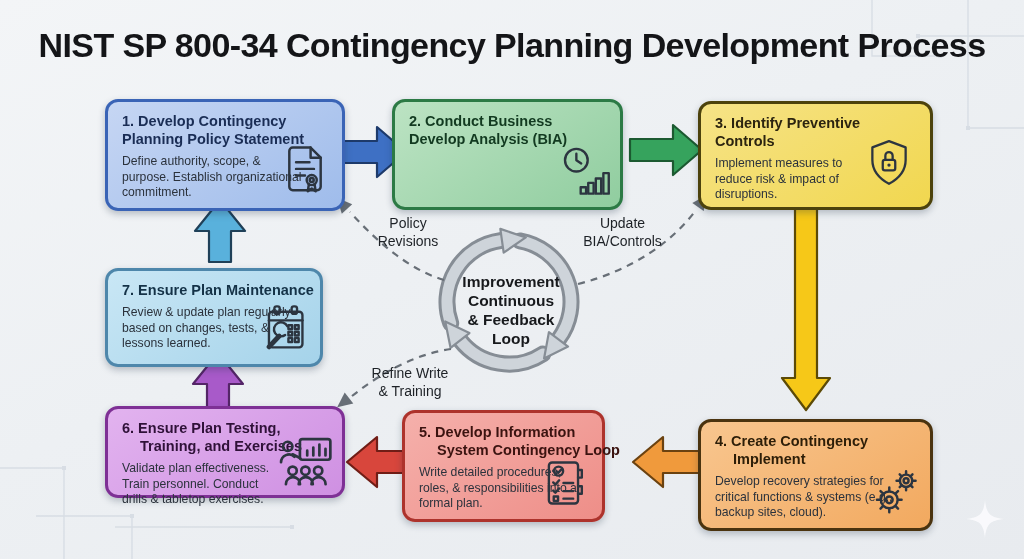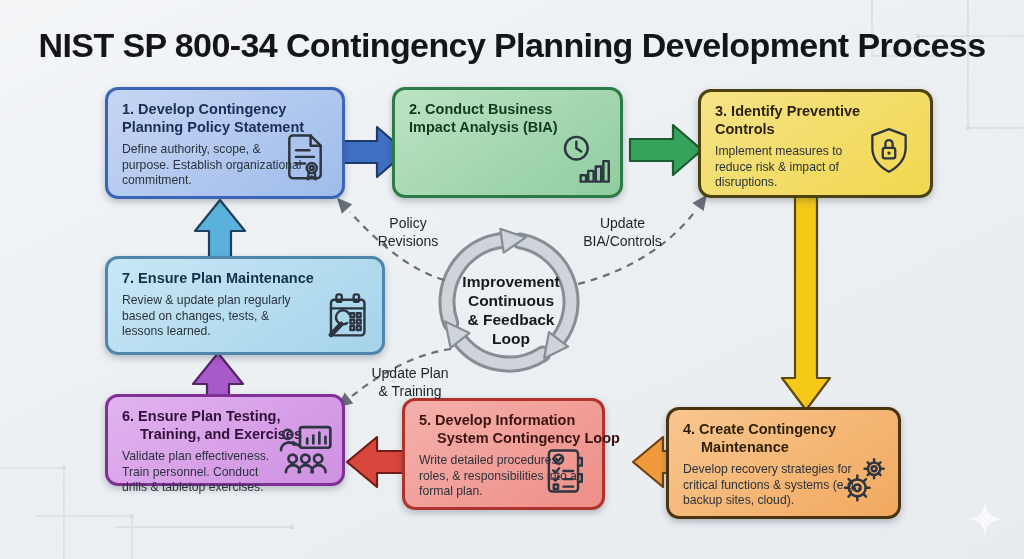--- a/index.html
+++ b/index.html
@@ -6,47 +6,47 @@
   body{font-family:"Liberation Sans", sans-serif;}
   #canvas{position:relative;width:1024px;height:559px;overflow:hidden;
     background:linear-gradient(155deg,#f3f5f7 0%,#edf0f3 45%,#e8ebef 100%);}
   #main-title{position:absolute;left:0;top:26px;width:1024px;text-align:center;
     font-size:34px;font-weight:700;letter-spacing:-0.6px;color:#141518;z-index:2;margin:0;}
   #overlay{position:absolute;left:0;top:0;z-index:1;}
   .box{position:absolute;box-sizing:border-box;z-index:2;
     border:3.5px solid var(--border);border-radius:13px;
     background:linear-gradient(145deg,var(--fill1),var(--fill2));
     box-shadow:0 3px 7px rgba(30,45,70,.28);
-    padding:10px 12px 8px 14px;}
+    padding:10px 12px 8px 14px;margin-top:12px;}
   .box-title{font-weight:700;font-size:14.5px;line-height:18px;color:var(--title);}
   .tl1,.tl2{display:block;white-space:nowrap;}
   .hang .tl2{padding-left:18px;}
   .box-body{font-size:12.2px;line-height:15.5px;color:#2b323c;margin-top:6px;}
   .icon{position:absolute;stroke:#2c3540;fill:none;stroke-width:2.2;
     stroke-linecap:round;stroke-linejoin:round;}
   .ink{fill:#2c3540;stroke:none;}
   .s1{left:105px;top:87px;width:240px;height:112px}
   .s1 .box-body{max-width:182px}
   .s1 .icon{right:10px;bottom:10px;width:54px;height:56px}
   .s2{left:392px;top:87px;width:231px;height:111px}
   .s2 .box-body{max-width:160px}
   .s2 .icon{right:8px;bottom:9px;width:54px;height:54px}
   .s3{left:698px;top:89px;width:235px;height:109px}
   .s3 .box-body{max-width:150px}
   .s3 .icon{right:16px;bottom:18px;width:50px;height:52px}
-  .s4{left:666px;top:407px;width:235px;height:112px}
+  .s4{left:698px;top:407px;width:235px;height:112px}
   .s4 .box-body{max-width:184px}
   .s4 .icon{right:6px;bottom:8px;width:56px;height:56px}
   .s5{left:402px;top:398px;width:203px;height:112px}
   .s5 .box-body{max-width:168px}
   .s5 .icon{right:12px;bottom:9px;width:52px;height:54px}
   .s6{left:105px;top:394px;width:240px;height:92px}
   .s6 .box-body{max-width:162px}
   .s6 .icon{right:6px;bottom:6px;width:60px;height:56px}
-  .s7{left:105px;top:256px;width:280px;height:99px}
+  .s7{left:105px;top:256px;width:218px;height:99px}
   .s7 .box-body{max-width:182px}
   .s7 .icon{right:10px;bottom:8px;width:54px;height:54px}
   #loop-text{position:absolute;left:429px;top:272px;width:164px;z-index:2;
     text-align:center;font-weight:700;font-size:15.5px;line-height:19px;color:#17191c;}
   #loop-text span{display:block}
   .fb-label{position:absolute;z-index:2;text-align:center;font-size:14px;
     line-height:17.5px;color:#1d2126;}
   .fb-label span{display:block}
   #fb-label-1{left:348px;top:215px;width:120px}
   #fb-label-2{left:560px;top:215px;width:125px}
@@ -144,21 +144,21 @@
       <path d="M16 18 h12 M16 24 h16 M16 30 h8"></path>
       <circle cx="30" cy="34" r="4.5"></circle>
         <circle cx="30" cy="34" r="1.8"></circle>
       <path d="M27.5 37.5 26.5 44 30 41.5 33.5 44 32.5 37.5"></path>
     </svg>
   </div>
 
   <div class="box s2" style="--fill1: #bce3c3; --fill2: #90cd9f; --border: #2c7a45; --title: #123a20;">
     <div class="box-title">
       <span class="tl1">2. Conduct Business</span>
-      <span class="tl2">Impact Analysis (BIA)</span>
+      <span class="tl2">Develop Analysis (BIA)</span>
     </div>
     <svg class="icon" viewBox="0 0 48 50">
       <circle cx="16" cy="15" r="10.5"></circle>
       <path d="M16 9 v6 l4.5 3"></path>
       <rect x="20" y="40" width="5" height="6"></rect>
       <rect x="27" y="36" width="5" height="10"></rect>
       <rect x="34" y="32" width="5" height="14"></rect>
       <rect x="41" y="27" width="5" height="19"></rect>
     </svg>
   </div>
@@ -231,21 +231,21 @@
       <path d="M14 24.5 l2 2 3.5 -4 M23.5 25 h9"></path>
       <path d="M14 32 l2 2 3.5 -4 M23.5 32.5 h9"></path>
       <rect x="14.5" y="37.5" width="4" height="4"></rect>
         <path d="M23.5 39.5 h9"></path>
     </svg>
   </div>
 
   <div class="box s4 hang" style="--fill1: #f8c68f; --fill2: #f2a95f; --border: #4a330f; --title: #2d1e08;">
     <div class="box-title">
       <span class="tl1">4. Create Contingency</span>
-      <span class="tl2">Maintenance</span>
+      <span class="tl2">Implement</span>
     </div>
     <div class="box-body">Develop recovery strategies for critical functions &amp; systems (e.g., backup sites, cloud).</div>
     <svg class="icon" viewBox="0 0 48 50">
       <circle cx="18" cy="32" r="7.5"></circle>
         <circle cx="18" cy="32" r="3"></circle>
       <path d="M26 32 29 32 M23.7 37.7 25.8 39.8 M18 40 18 43 M12.3 37.7 10.2 39.8 M10 32 7 32 M12.3 26.3 10.2 24.2 M18 24 18 21 M23.7 26.3 25.8 24.2"></path>
       <circle cx="33" cy="15" r="5.5"></circle>
         <circle cx="33" cy="15" r="2.2"></circle>
       <path d="M39 15 41.5 15 M36.9 18.9 38.7 20.7 M33 21 33 23.5 M29.1 18.9 27.3 20.7 M27 15 24.5 15 M29.1 11.1 27.3 9.3 M33 9 33 6.5 M36.9 11.1 38.7 9.3"></path>
     </svg>
@@ -260,17 +260,17 @@
 
   <div class="fb-label" id="fb-label-2">
     <span>Update</span>
     <span>BIA/Controls</span>
   </div>
   <div class="fb-label" id="fb-label-1">
     <span>Policy</span>
     <span>Revisions</span>
   </div>
   <div class="fb-label" id="fb-label-3">
-    <span>Update Plan</span>
+    <span>Refine Write</span>
     <span>&amp; Training</span>
   </div>
 
 </div>
 
 </body></html>

